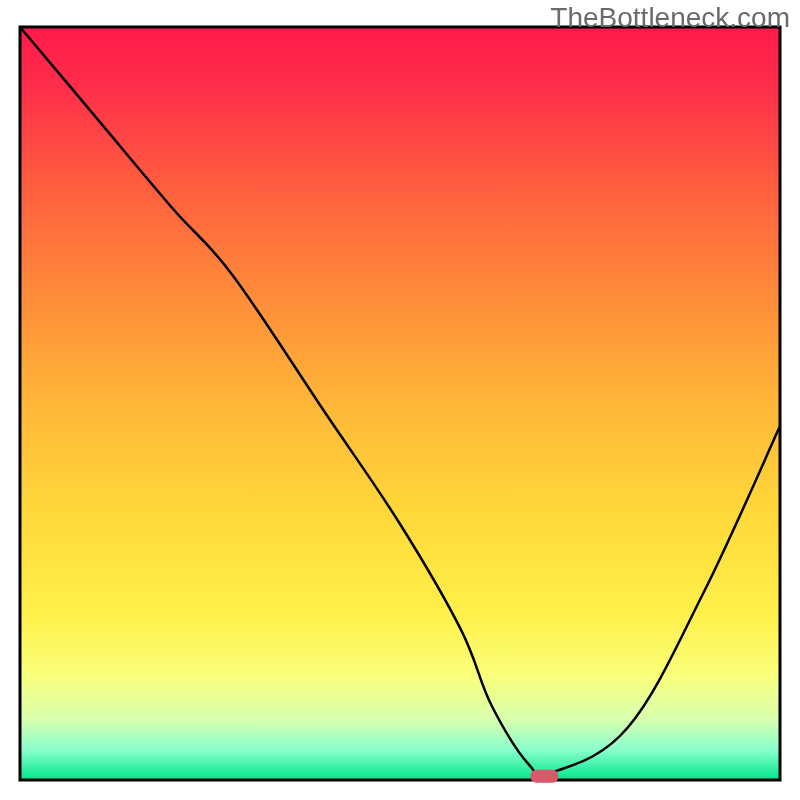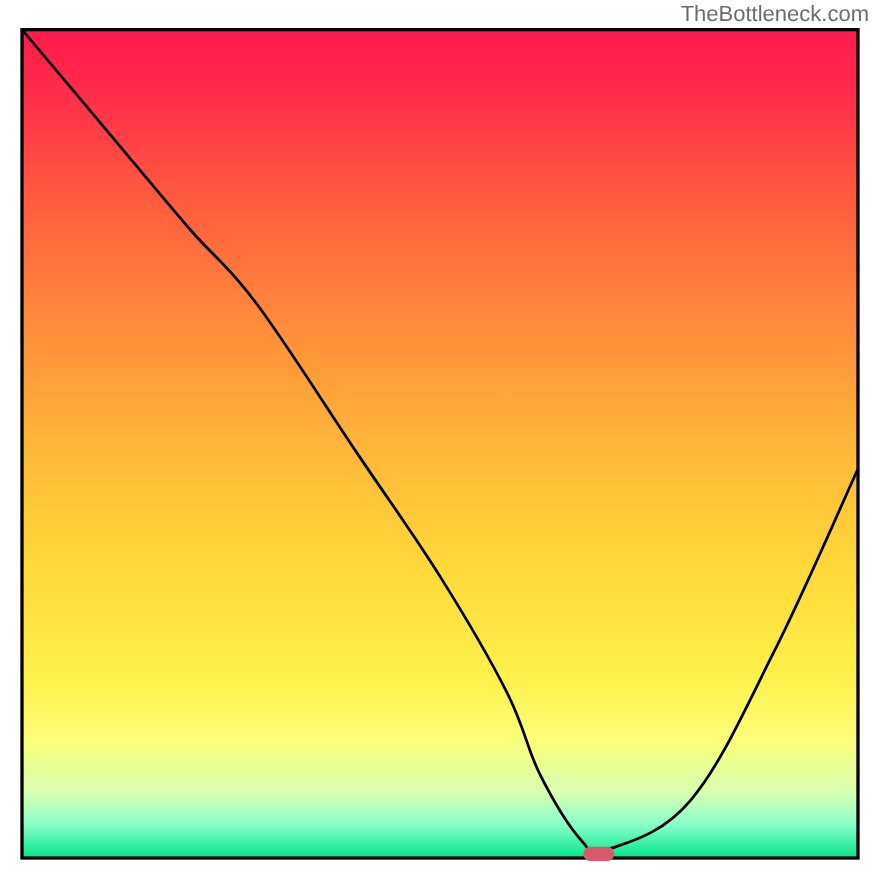--- a/index.html
+++ b/index.html
@@ -10,21 +10,21 @@
   }
   .container {
     position: relative;
     width: 800px;
     height: 800px;
   }
   .watermark {
     position: absolute;
     top: 2px;
     right: 10px;
-    font-size: 20px;
+    font-size: 28px;
     font-weight: 500;
     color: #6b6b6b;
     z-index: 10;
   }
   .chart-svg {
     display: block;
   }
 </style>
 </head>
 <body>

